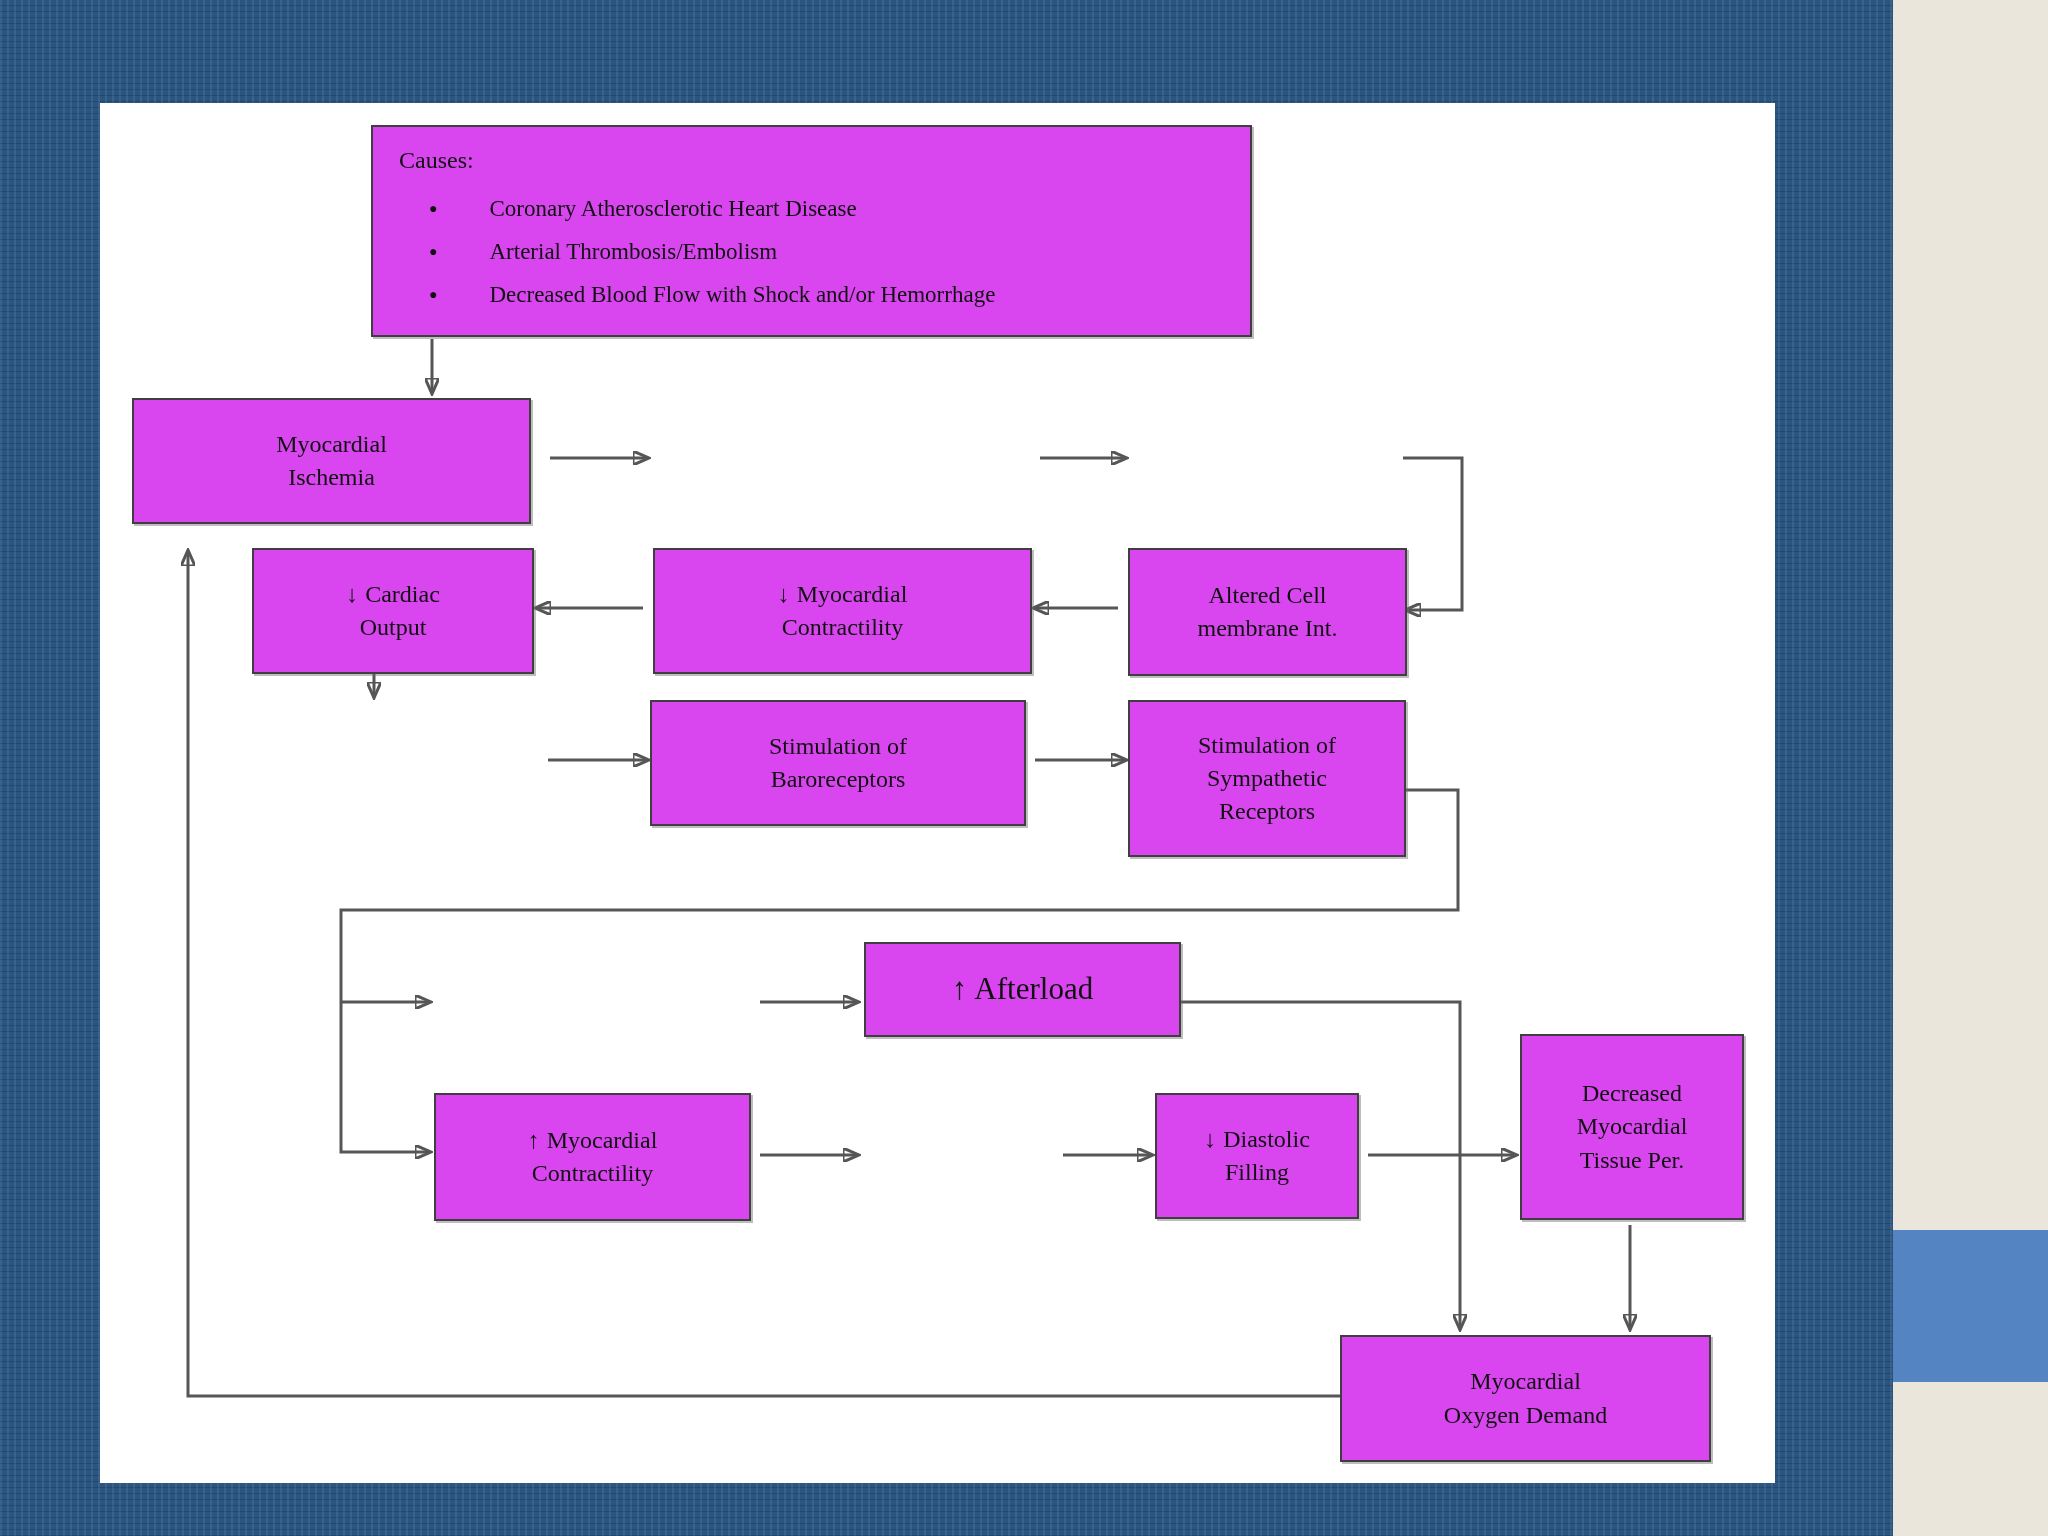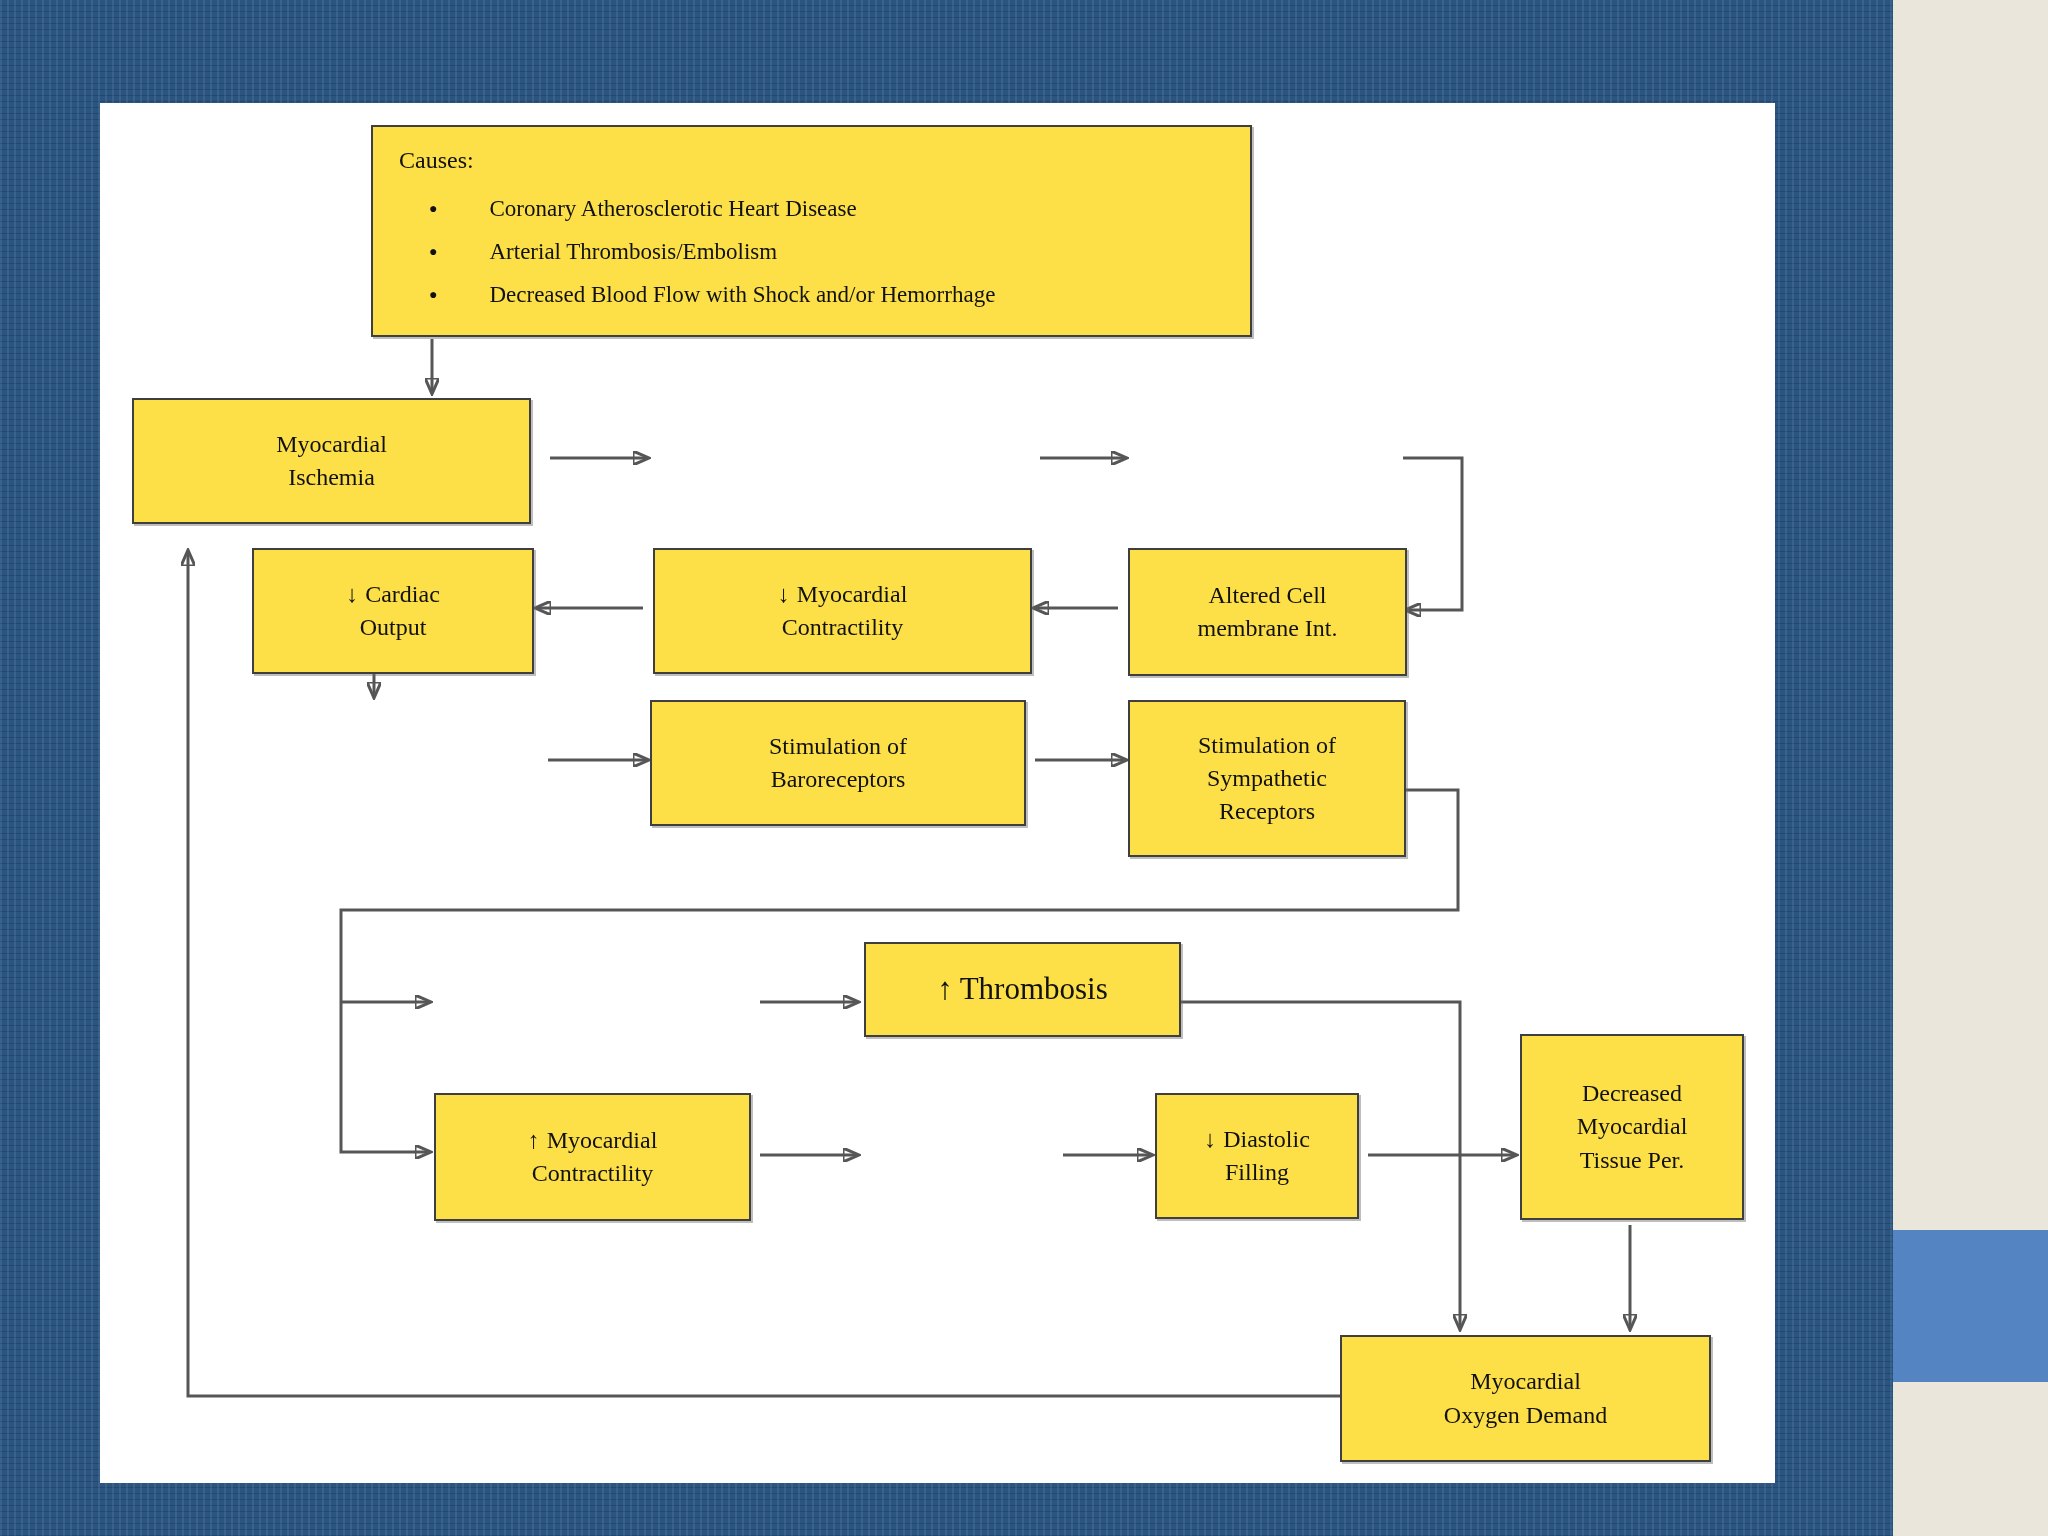--- a/index.html
+++ b/index.html
@@ -8,21 +8,21 @@
     font-family:"Liberation Serif","DejaVu Serif",serif;
     background-color:#2b547f;
     background-image:
       repeating-linear-gradient(90deg, rgba(130,170,210,.16) 0 2px, transparent 2px 7px),
       repeating-linear-gradient(0deg, rgba(15,35,65,.28) 0 1px, transparent 1px 6px);
   }
   .sidebar{position:absolute;right:0;top:0;width:155px;height:1536px;background:#eae6db;}
   .accent{position:absolute;right:0;top:1230px;width:155px;height:152px;background:#5584c3;}
   .panel{position:absolute;left:100px;top:103px;width:1675px;height:1380px;background:#ffffff;}
   .node{
-    position:absolute;background:#fde047;border:2px solid #3f3f3f;
+    position:absolute;background:#d946ef;border:2px solid #3f3f3f;
     box-shadow:2px 2px 0 rgba(110,110,110,.45);
     display:flex;align-items:center;justify-content:center;
     color:#111;text-align:center;
   }
   .lbl{white-space:pre-line;font-size:24px;line-height:1.38;}
   .lbl.big{font-size:31px;}
   .glyph{font-weight:bold;margin-right:7px;}
   .glyph:empty{margin:0;}
   .causes{align-items:flex-start;justify-content:flex-start;flex-direction:column;padding:20px 10px 10px 26px;box-sizing:border-box;}
   .causes-title{font-size:24px;margin-bottom:22px;}
@@ -103,21 +103,21 @@
     <div class="lbl"><span class="glyph"></span><span>Stimulation of
 Baroreceptors</span></div>
   </div>
   <div class="node" style="left:1028px;top:597px;width:274px;height:153px">
     <div class="lbl"><span class="glyph"></span><span>Stimulation of
 Sympathetic
 Receptors</span></div>
   </div>
 
   <div class="node" style="left:764px;top:839px;width:313px;height:91px">
-    <div class="lbl big"><span class="glyph">↑</span><span>Thrombosis</span></div>
+    <div class="lbl big"><span class="glyph">↑</span><span>Afterload</span></div>
   </div>
 
   <div class="node" style="left:334px;top:990px;width:313px;height:124px">
     <div class="lbl"><span class="glyph">↑</span><span>Myocardial
 Contractility</span></div>
   </div>
   <div class="node" style="left:1055px;top:990px;width:200px;height:122px">
     <div class="lbl"><span class="glyph">↓</span><span>Diastolic
 Filling</span></div>
   </div>

